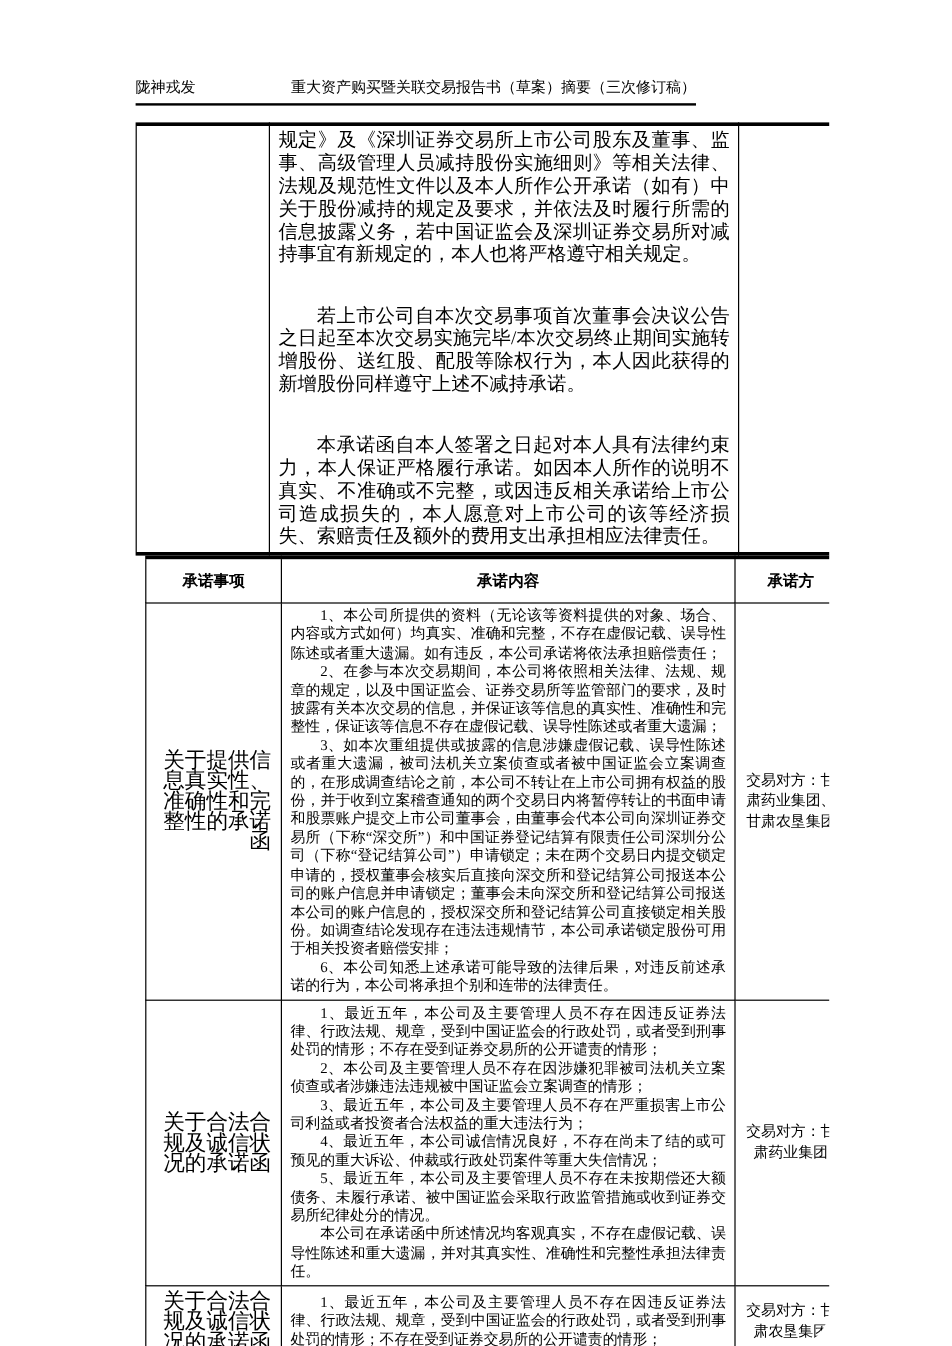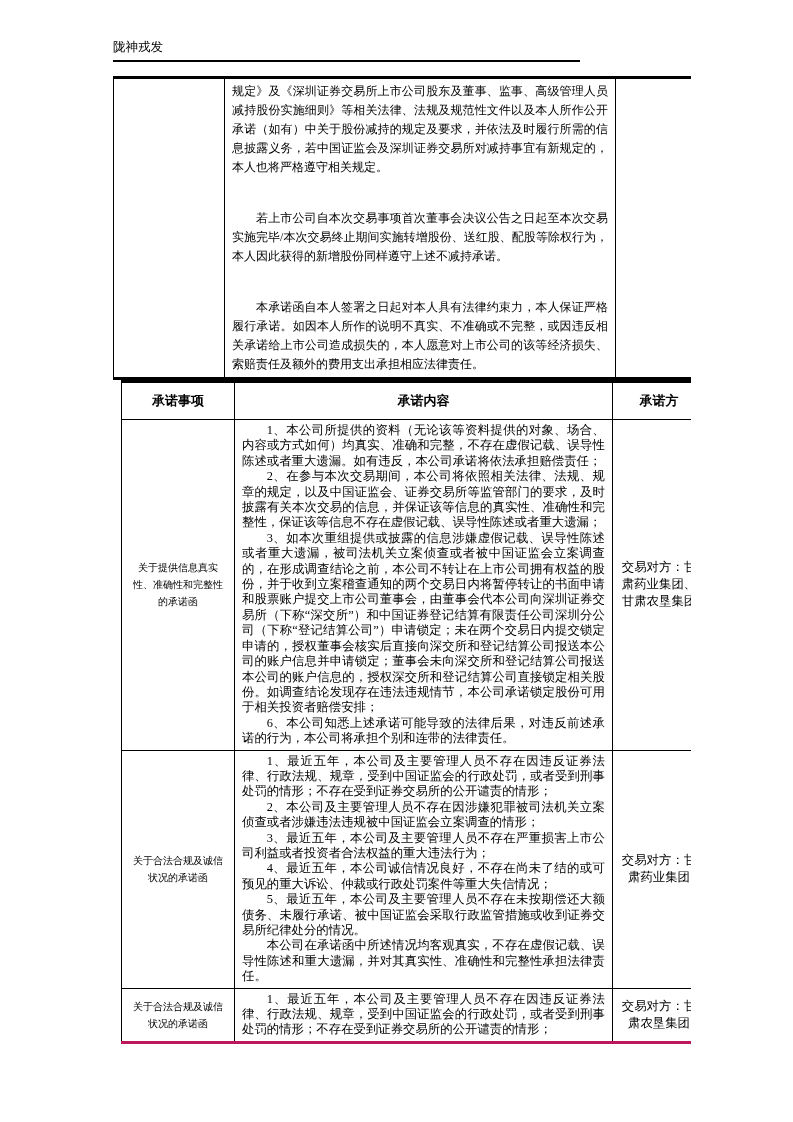--- a/index.html
+++ b/index.html
@@ -6,21 +6,21 @@
   body{
     width:793px;height:1122px;
     font-family:"Liberation Serif","DejaVu Serif",serif;
     color:#000;
     -webkit-font-smoothing:antialiased;
   }
   .page{
     position:relative;
     width:691px;height:1122px;
     box-sizing:border-box;
-    padding:39px 111px 0 113px;
+    padding:65px 111px 0 113px;
     overflow:hidden;
     border-radius:32px;
   }
   
   .doc-header{
     display:flex;
     justify-content:space-between;
     align-items:flex-end;
     font-size:12.5px;
     line-height:16px;
@@ -39,21 +39,21 @@
   .cont-table td{
     border-left:1.5px solid #000;
     border-right:1.5px solid #000;
     vertical-align:top;
   }
   .cont-table .c-left{width:108px;}
   .cont-table .c-mid{width:376px;padding:3px 7px;}
   .cont-table .c-right{width:78px;}
   .cont-para{
     margin:0;
-    font-size:12px;
+    font-size:16px;
     line-height:19px;
     text-align:justify;
   }
   .indent{text-indent:2em;margin-top:32px;}
   
   .section-heading{
     margin:21px 0 13px 8px;
     font-size:17px;
     line-height:24px;
     font-weight:bold;
@@ -77,22 +77,22 @@
     font-size:13px;
     font-weight:bold;
     height:36px;
     text-align:center;
     padding:0 4px;
   }
   .col-item{width:104px;}
   .col-content{width:369px;}
   .col-party{width:84px;}
   .cell-item{
-    text-align:center;
-    font-size:10px;
+    text-align:right;
+    font-size:18px;
     line-height:17px;
     padding:4px 8px;
   }
   .cell-content{
     vertical-align:top;
     padding:3px 7px;
   }
   .cell-party{
     text-align:center;
     font-size:12.4px;
@@ -113,20 +113,21 @@
     margin-top:22px;
   }
 </style>
 </head>
 <body>
 
 <div class="page">
 
   <div class="doc-header">
     <span>陇神戎发</span>
+    <span>重大资产购买暨关联交易报告书（草案）摘要（三次修订稿）</span>
   </div>
 
   <table class="cont-table">
     <tbody>
       <tr>
         <td class="c-left"></td>
         <td class="c-mid">
             <p class="cont-para">规定》及《深圳证券交易所上市公司股东及董事、监事、高级管理人员减持股份实施细则》等相关法律、法规及规范性文件以及本人所作公开承诺（如有）中关于股份减持的规定及要求，并依法及时履行所需的信息披露义务，若中国证监会及深圳证券交易所对减持事宜有新规定的，本人也将严格遵守相关规定。</p>
             <p class="cont-para indent">若上市公司自本次交易事项首次董事会决议公告之日起至本次交易实施完毕/本次交易终止期间实施转增股份、送红股、配股等除权行为，本人因此获得的新增股份同样遵守上述不减持承诺。</p>
             <p class="cont-para indent">本承诺函自本人签署之日起对本人具有法律约束力，本人保证严格履行承诺。如因本人所作的说明不真实、不准确或不完整，或因违反相关承诺给上市公司造成损失的，本人愿意对上市公司的该等经济损失、索赔责任及额外的费用支出承担相应法律责任。</p>

